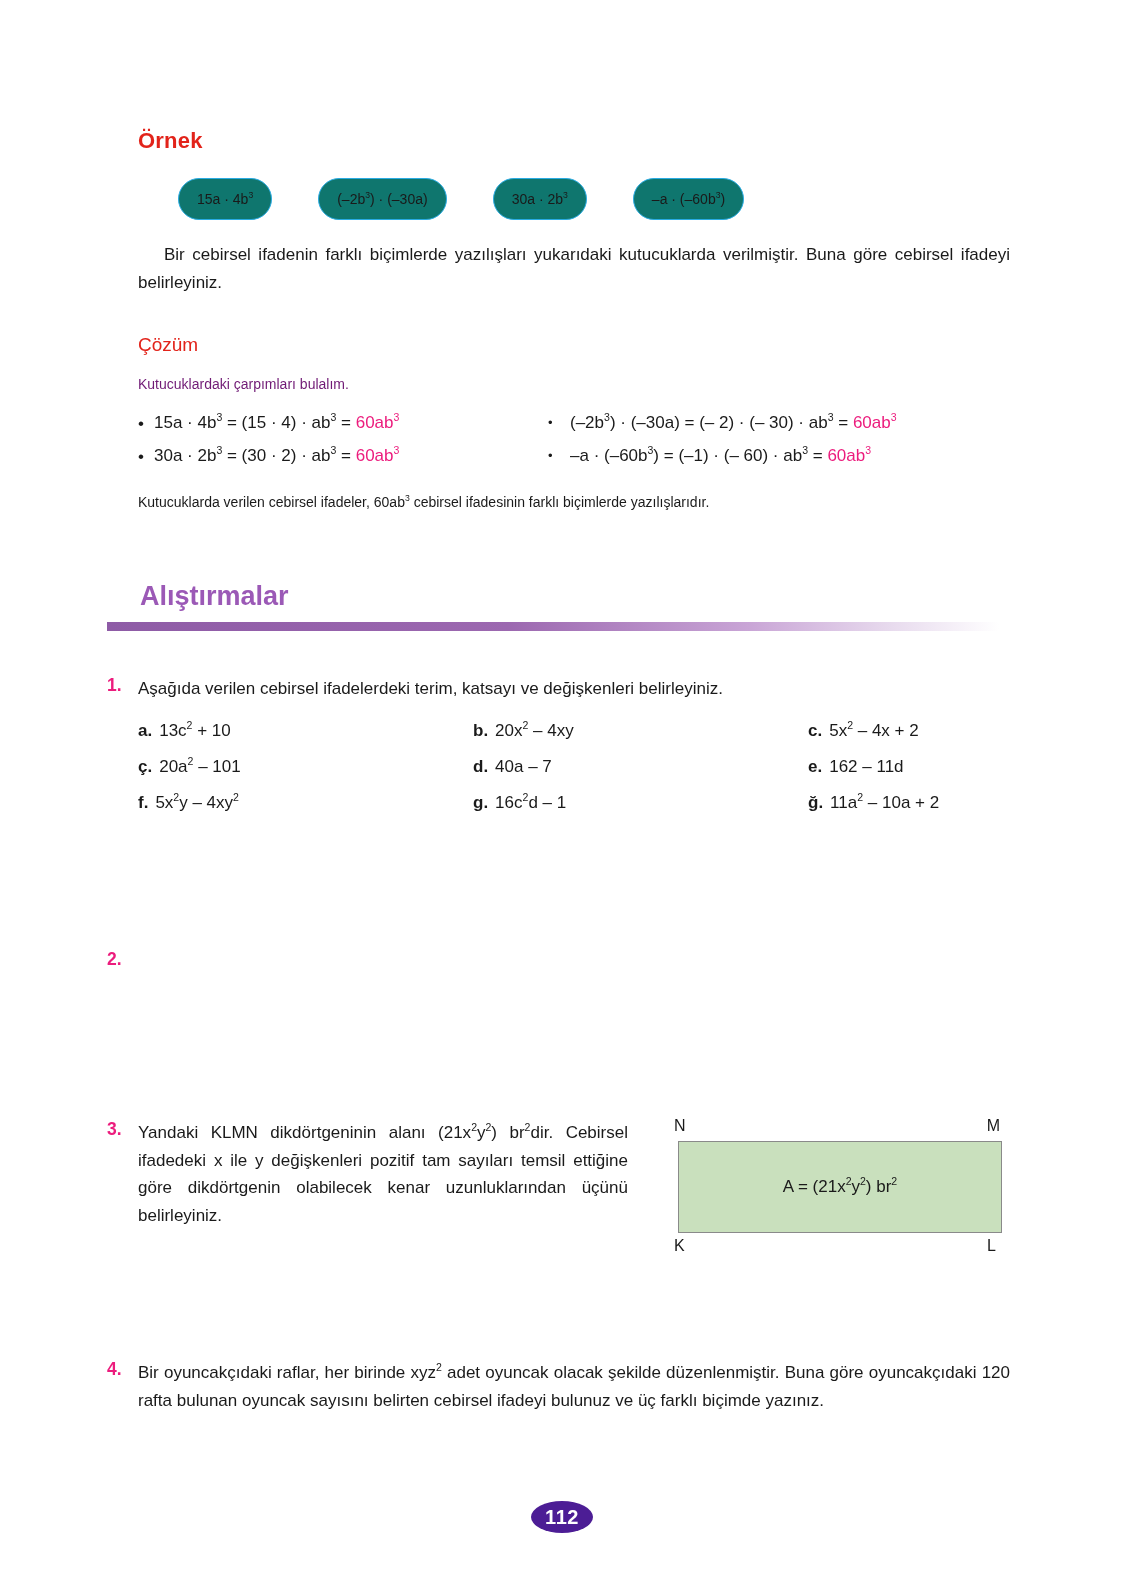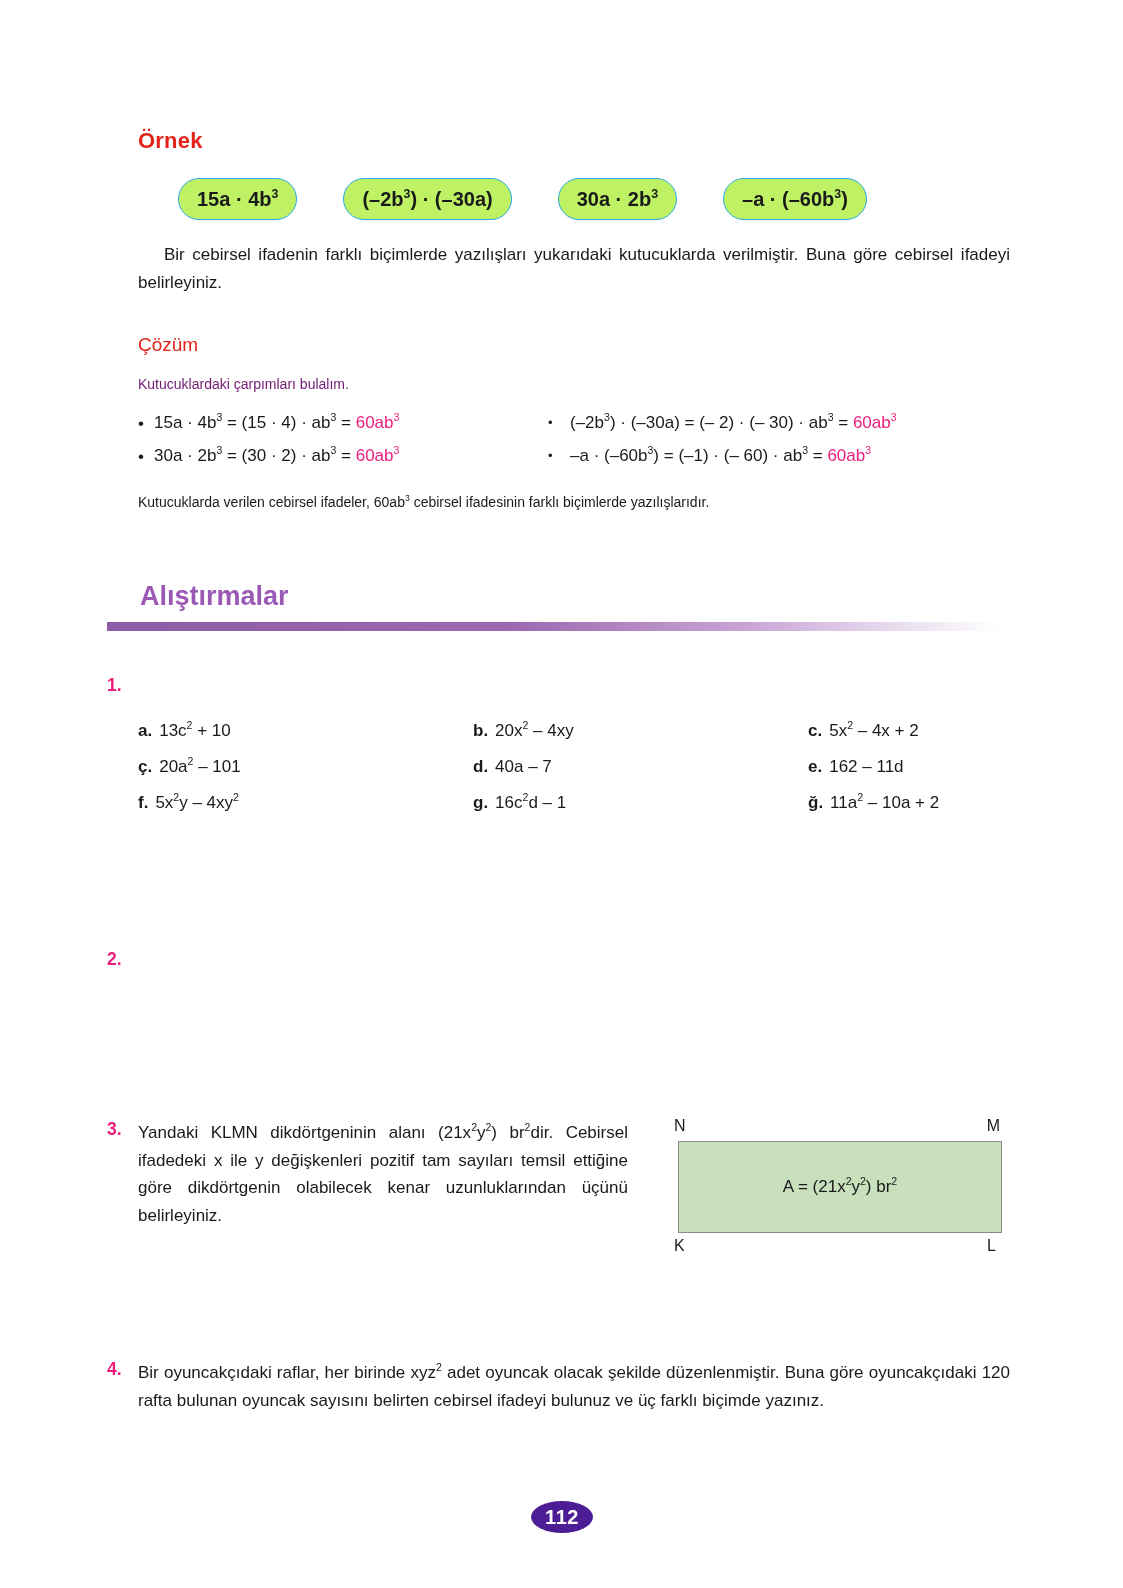--- a/index.html
+++ b/index.html
@@ -51,27 +51,26 @@
     align-items: center;
     gap: 0px;
   }
   .expr-box {
     height: 42px;
     border: 1.6px solid #29abe2;
     border-radius: 22px;
     display: flex;
     align-items: center;
     justify-content: center;
-    font-size: 20px;
-    color: #1a1a1a;
-    background: #bef264;
+    font-size: 14px;
+    color: #1a1a1a;
+    background: #0f766e;
     box-sizing: border-box;
     white-space: nowrap;
     padding: 0 18px;
-    font-weight: bold;
   }
   .box-gap-1 { margin-right: 46px; }
   .box-gap-2 { margin-right: 46px; }
   .box-gap-3 { margin-right: 46px; }
 
   .para {
     position: absolute;
     font-size: 17px;
     line-height: 1.62;
     color: #1a1a1a;
@@ -312,20 +311,21 @@
       </div>
     </div>
   </div>
 
   <div class="summary-line"><span>Kutucuklarda  verilen cebirsel ifadeler, 60ab</span><sup>3</sup><span> cebirsel ifadesinin farklı biçimlerde yazılışlarıdır.</span></div>
 
   <div class="alistirmalar-title">Alıştırmalar</div>
   <div class="alistirmalar-rule"></div>
 
   <div class="ex-num ex1-num">1.</div>
+  <div class="ex-body ex1-prompt">Aşağıda verilen cebirsel ifadelerdeki terim, katsayı ve değişkenleri belirleyiniz.</div>
 
   <div class="ex1-grid">
     <div class="sub">
       <span class="lbl">a.</span>
       <span><span>13c</span><sup>2</sup><span> + 10</span></span>
     </div>
     <div class="sub">
       <span class="lbl">b.</span>
       <span><span>20x</span><sup>2</sup><span> – 4xy</span></span>
     </div>

